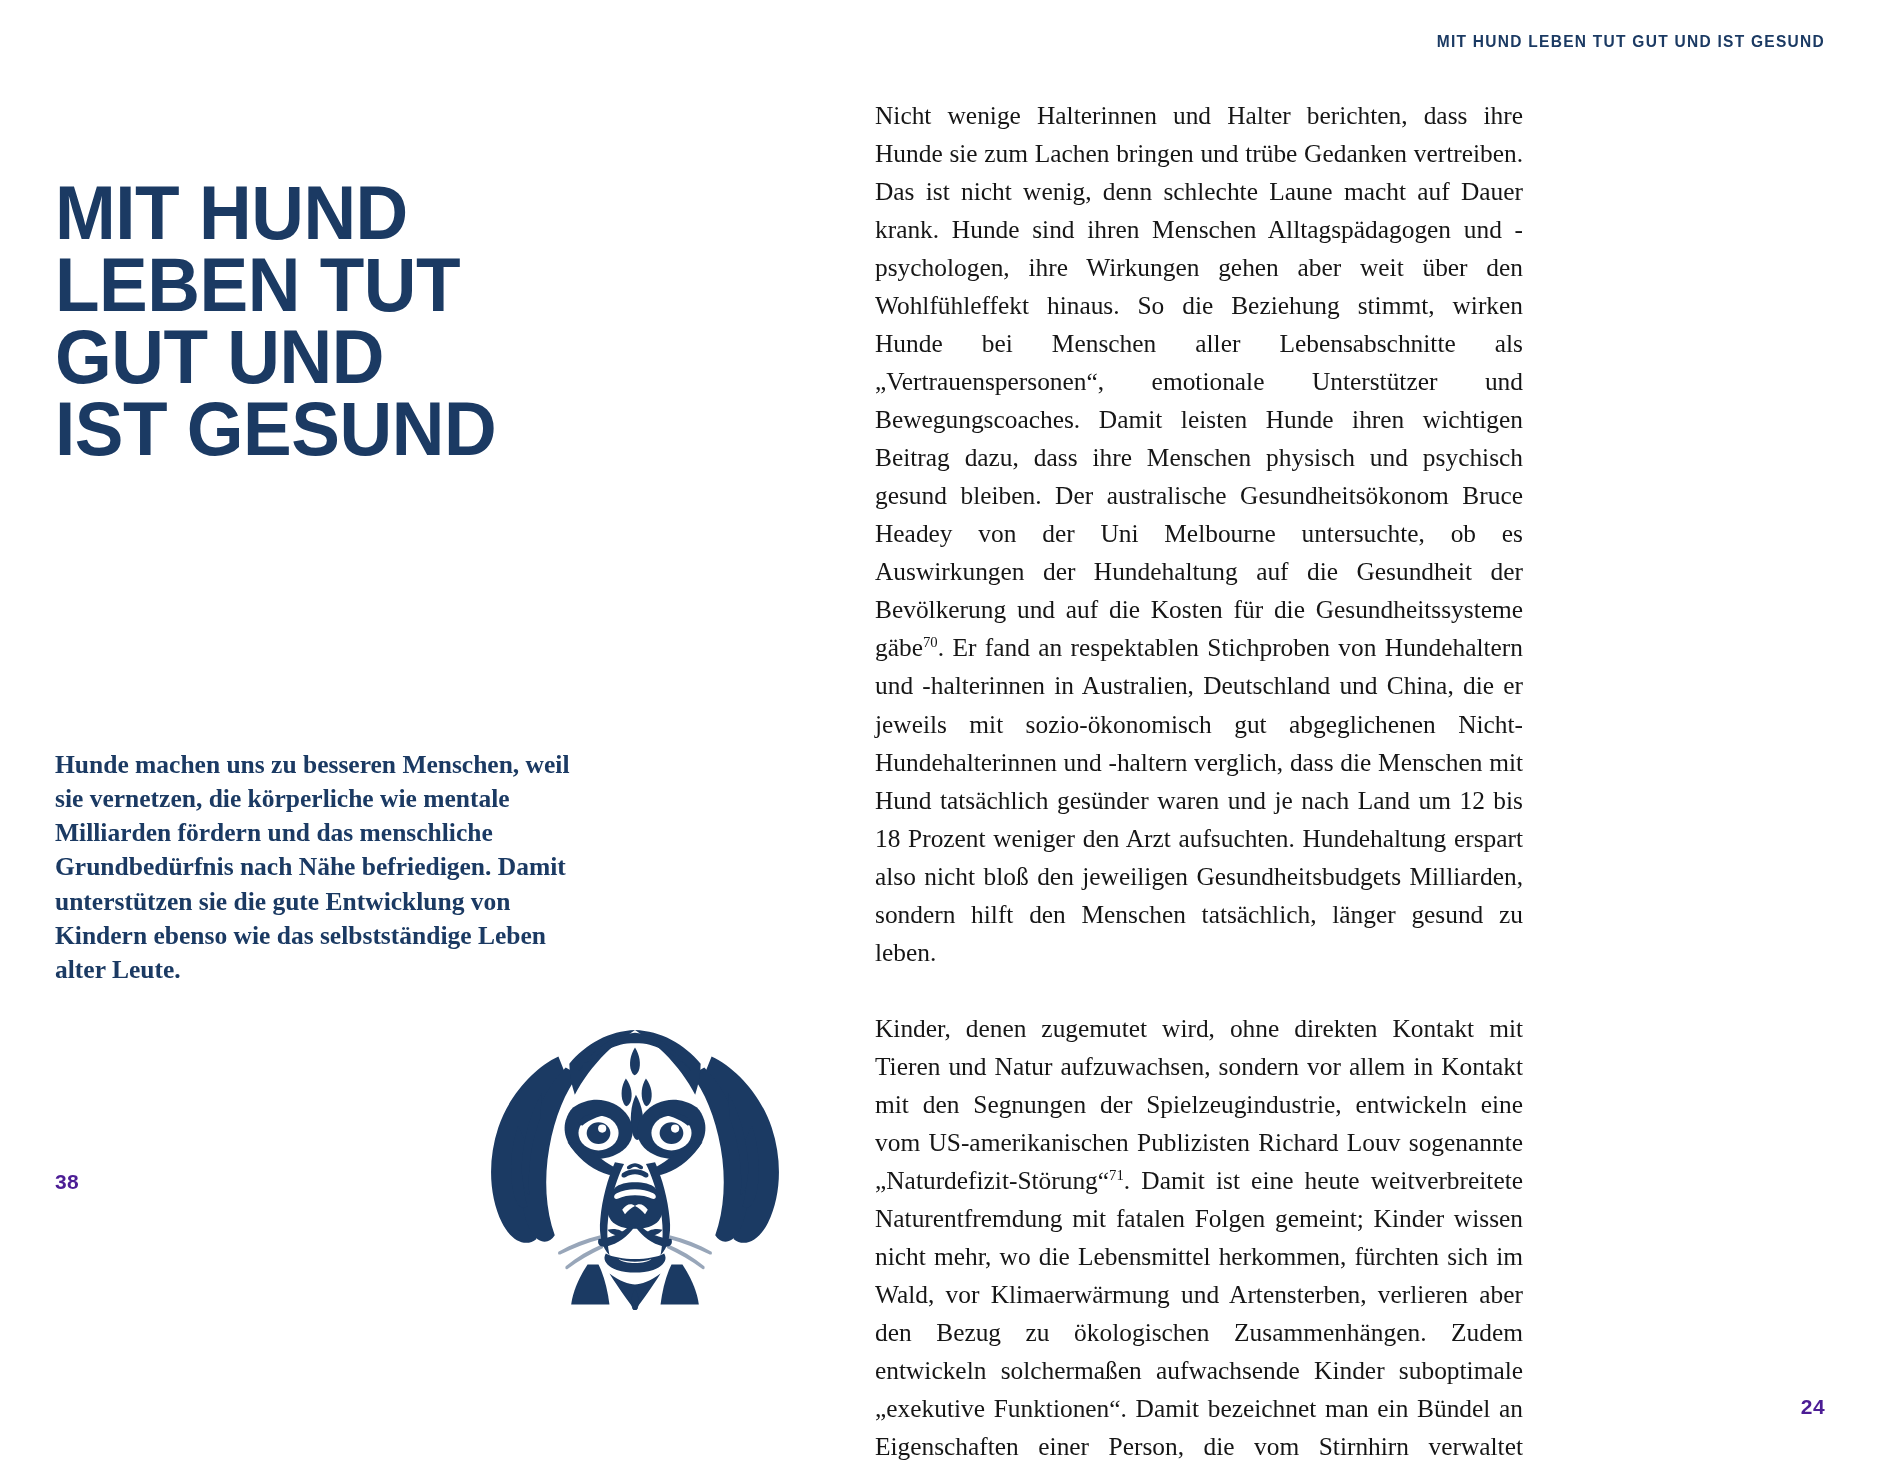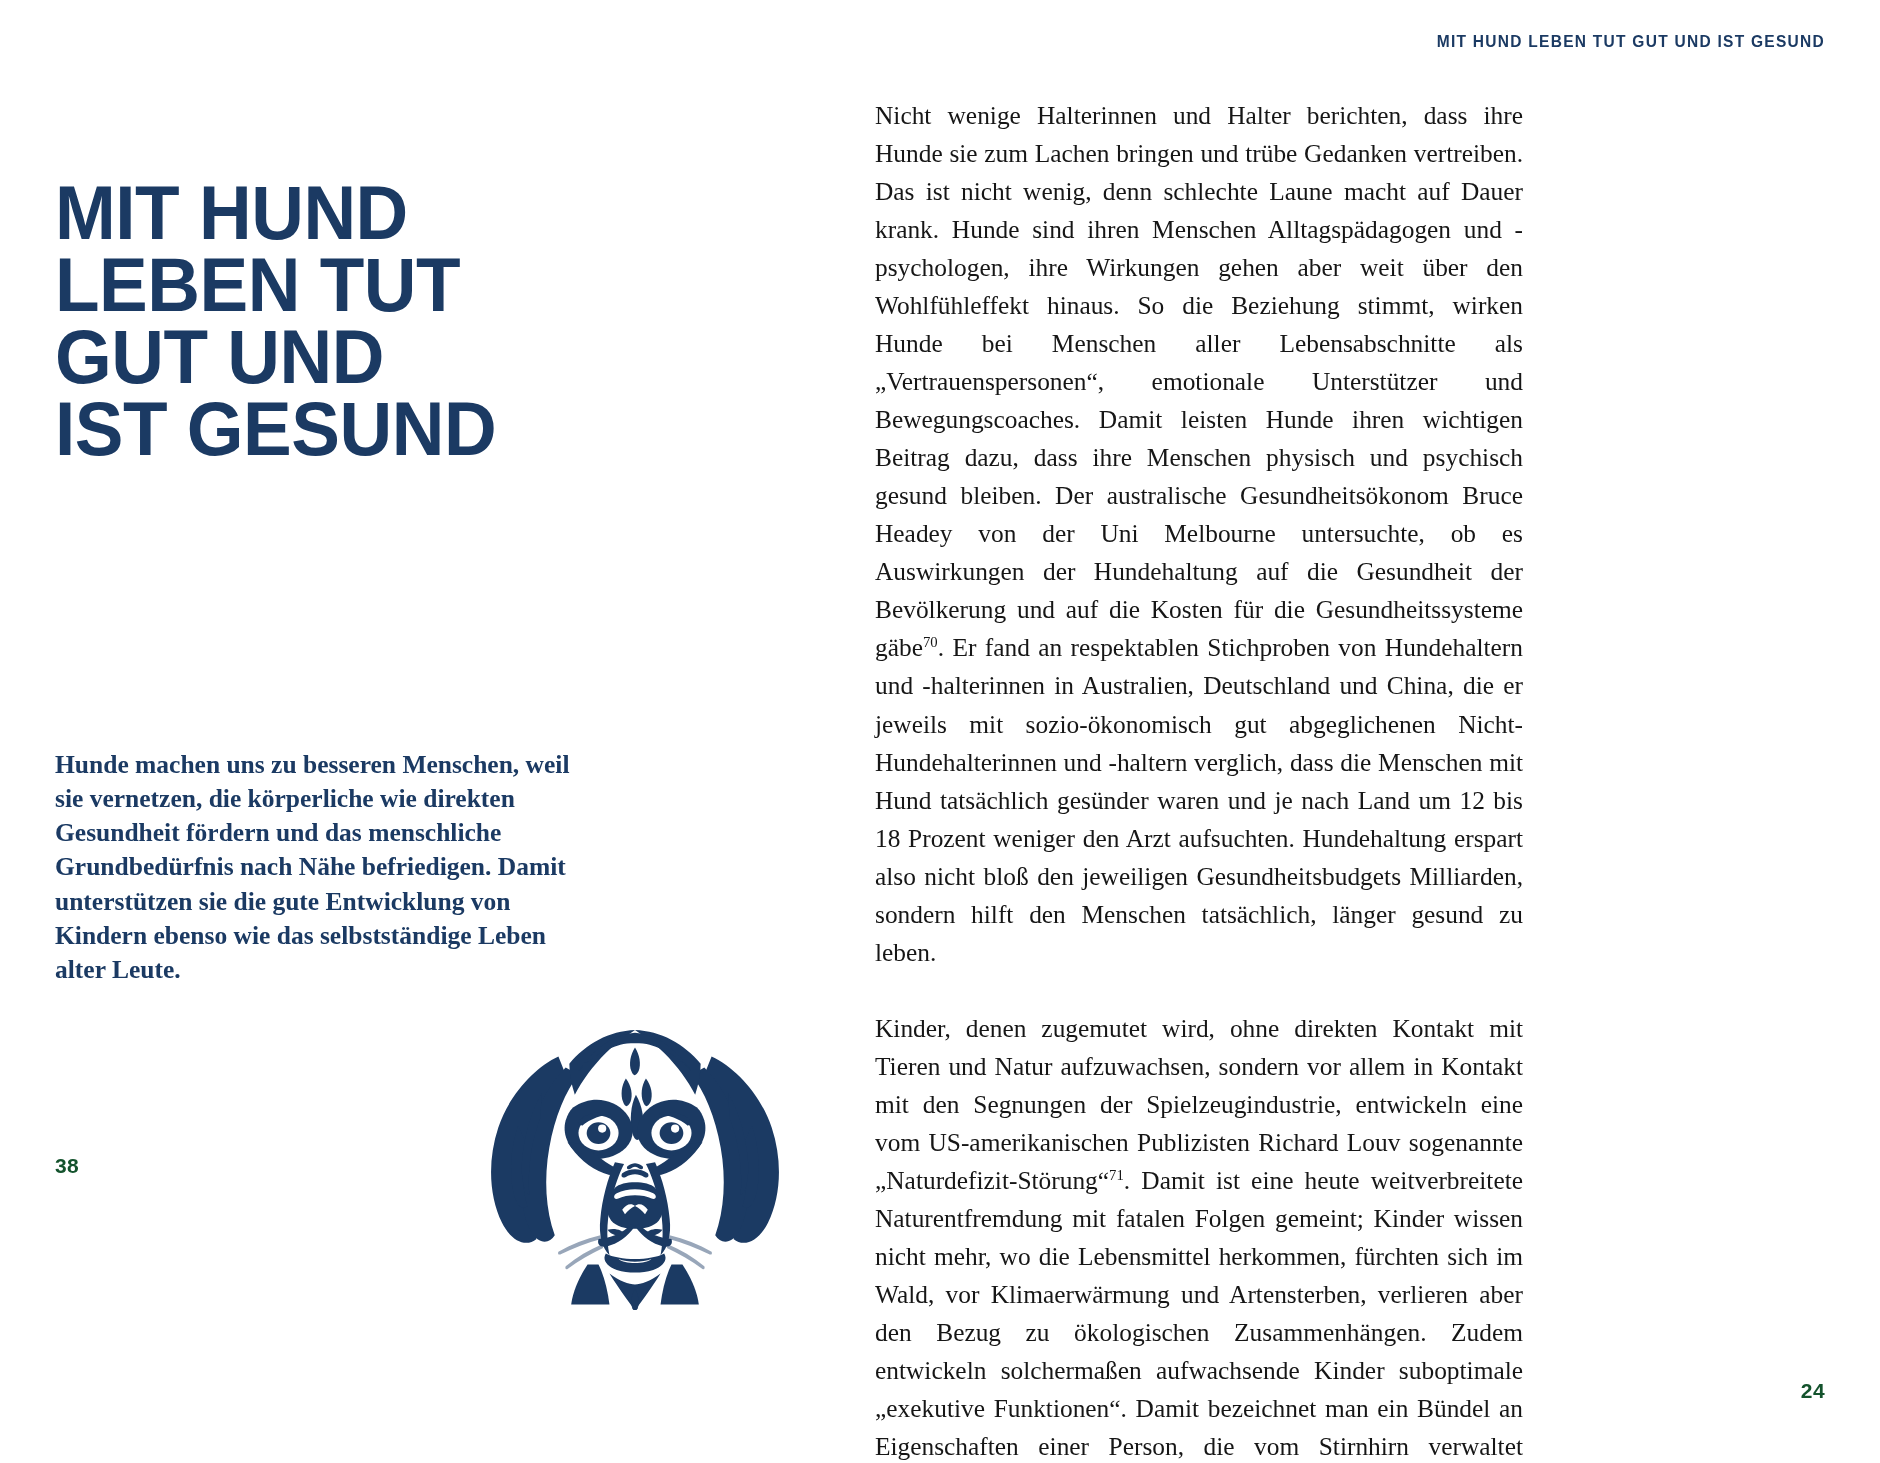--- a/index.html
+++ b/index.html
@@ -55,22 +55,22 @@
     position: absolute;
     left: 470px;
     top: 1000px;
     width: 330px;
     height: 310px;
   }
   .dog-art svg { display: block; width: 100%; height: 100%; }
 
   .folio {
     position: absolute;
-    bottom: 60px;
-    color: #14532d;
+    bottom: 44px;
+    color: #4c1d95;
     font-family: "Liberation Sans", sans-serif;
     font-weight: bold;
     font-size: 21px;
     letter-spacing: 0.4px;
   }
   .folio-left { left: 55px; }
   .folio-right { right: 55px; }
 
   
   .page-right {
@@ -120,21 +120,21 @@
 
   <div class="page-left">
 
     <h1 class="chapter-title">
       <span class="tline">MIT HUND</span>
       <span class="tline">LEBEN TUT</span>
       <span class="tline">GUT UND</span>
       <span class="tline">IST GESUND</span>
     </h1>
 
-    <p class="lede">Hunde machen uns zu besseren Menschen, weil sie vernetzen, die körperliche wie direkten Gesundheit fördern und das menschliche Grundbedürfnis nach Nähe befriedigen. Damit unterstützen sie die gute Entwicklung von Kindern ebenso wie das selbstständige Leben alter Leute.</p>
+    <p class="lede">Hunde machen uns zu besseren Menschen, weil sie vernetzen, die körperliche wie mentale Milliarden fördern und das menschliche Grundbedürfnis nach Nähe befriedigen. Damit unterstützen sie die gute Entwicklung von Kindern ebenso wie das selbstständige Leben alter Leute.</p>
 
     <div class="dog-art">
       <svg viewBox="0 0 360 340" xmlns="http://www.w3.org/2000/svg" aria-hidden="true">
         <g fill="#1b3a63">
 
           <path d="M96,62 C70,74 42,104 30,140 C18,176 20,216 34,244 C44,264 60,272 72,262 C64,236 62,204 68,172 C74,140 86,108 104,82 Z"></path>
           <path d="M104,74 C84,94 68,126 60,162 C52,198 54,232 66,254 C74,268 86,268 92,258 C82,230 80,196 86,162 C92,128 104,100 118,82 Z"></path>
 
           <path d="M52,138 C44,160 42,186 46,208 C49,224 56,232 62,226 C56,206 55,180 60,156 Z"></path>
           <path d="M78,102 C66,122 58,150 56,178 C55,196 58,210 64,214 C62,186 66,156 76,130 Z"></path>

